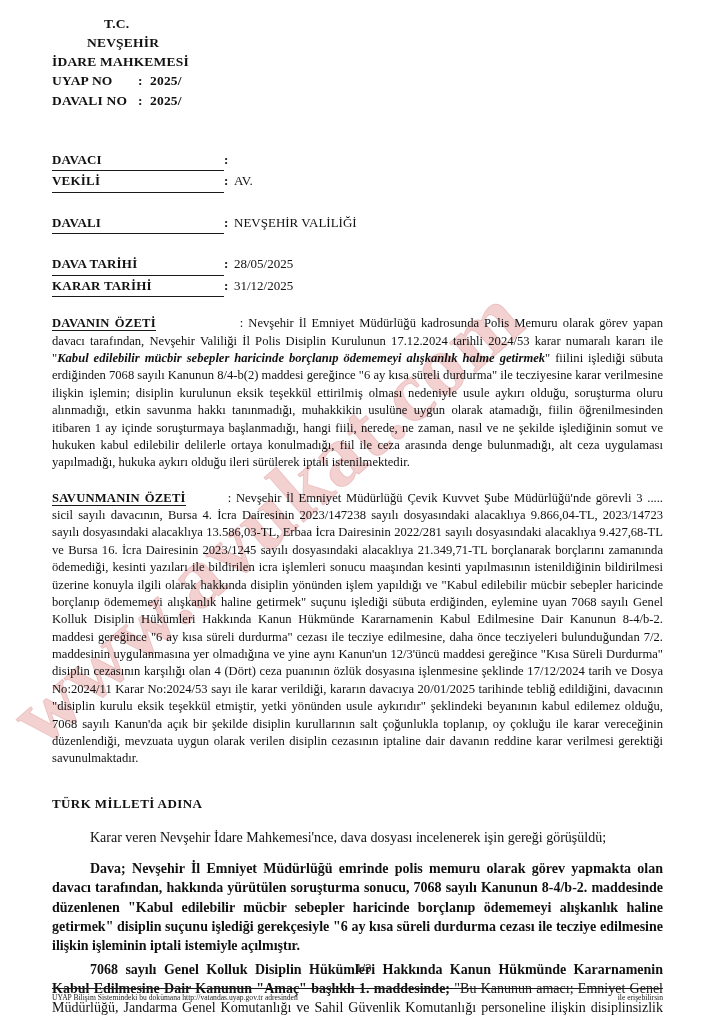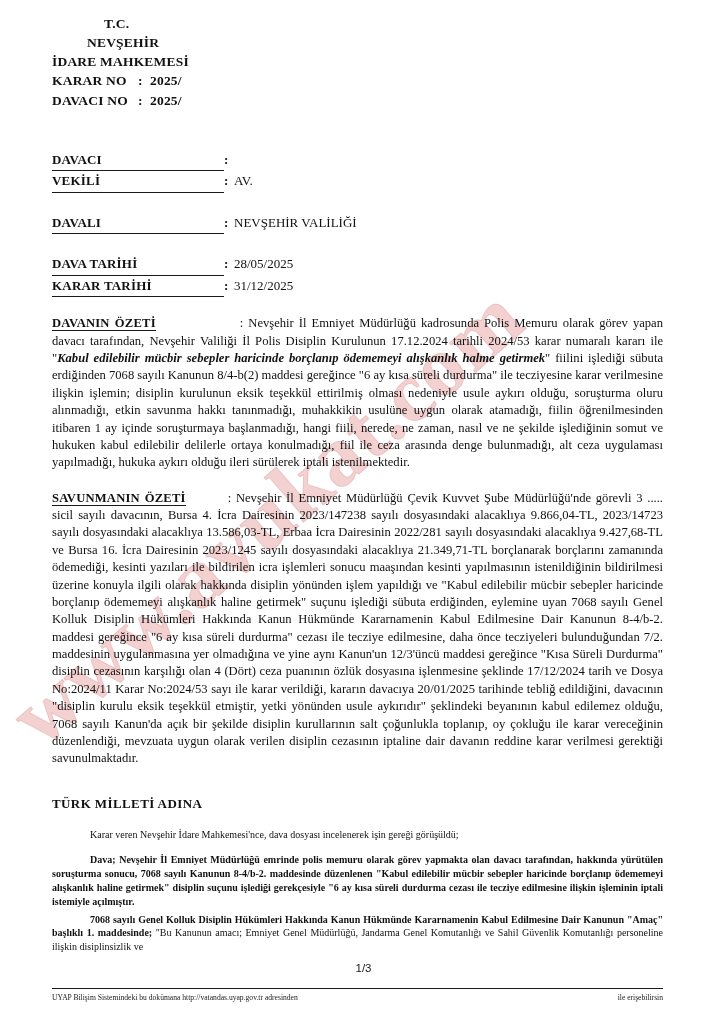--- a/index.html
+++ b/index.html
@@ -123,21 +123,21 @@
   .center-title {
     text-align: left;
     font-weight: 700;
     font-size: 13px;
     letter-spacing: 0.4px;
     margin-top: 28px;
     margin-bottom: 16px;
   }
 
   .para {
-    font-size: 10px;
+    font-size: 14px;
     line-height: 1.38;
     text-align: justify;
     text-indent: 38px;
     margin-top: 4px;
   }
   .para.tight { margin-top: 12px; font-weight: bold; }
   .para.bold-lead b { font-weight: 700; }
 
   
   .page-number {
@@ -182,26 +182,26 @@
     <div class="watermark-text">www.avukat.com</div>
   </div>
 
   <div class="content">
 
     <div class="doc-header">
       <div class="hdr-line hdr-tc">T.C.</div>
       <div class="hdr-line hdr-city">NEVŞEHİR</div>
       <div class="hdr-line hdr-court">İDARE MAHKEMESİ</div>
       <div class="hdr-kv">
-        <span class="k">KARAR NO</span>
+        <span class="k">UYAP NO</span>
         <span class="c">:</span>
         <span class="v">2025/</span>
       </div>
       <div class="hdr-kv">
-        <span class="k">DAVACI NO</span>
+        <span class="k">DAVALI NO</span>
         <span class="c">:</span>
         <span class="v">2025/</span>
       </div>
     </div>
 
     <div class="parties">
 
       <div class="party-group">
         <div class="party-row">
           <span class="party-label">DAVACI</span>

